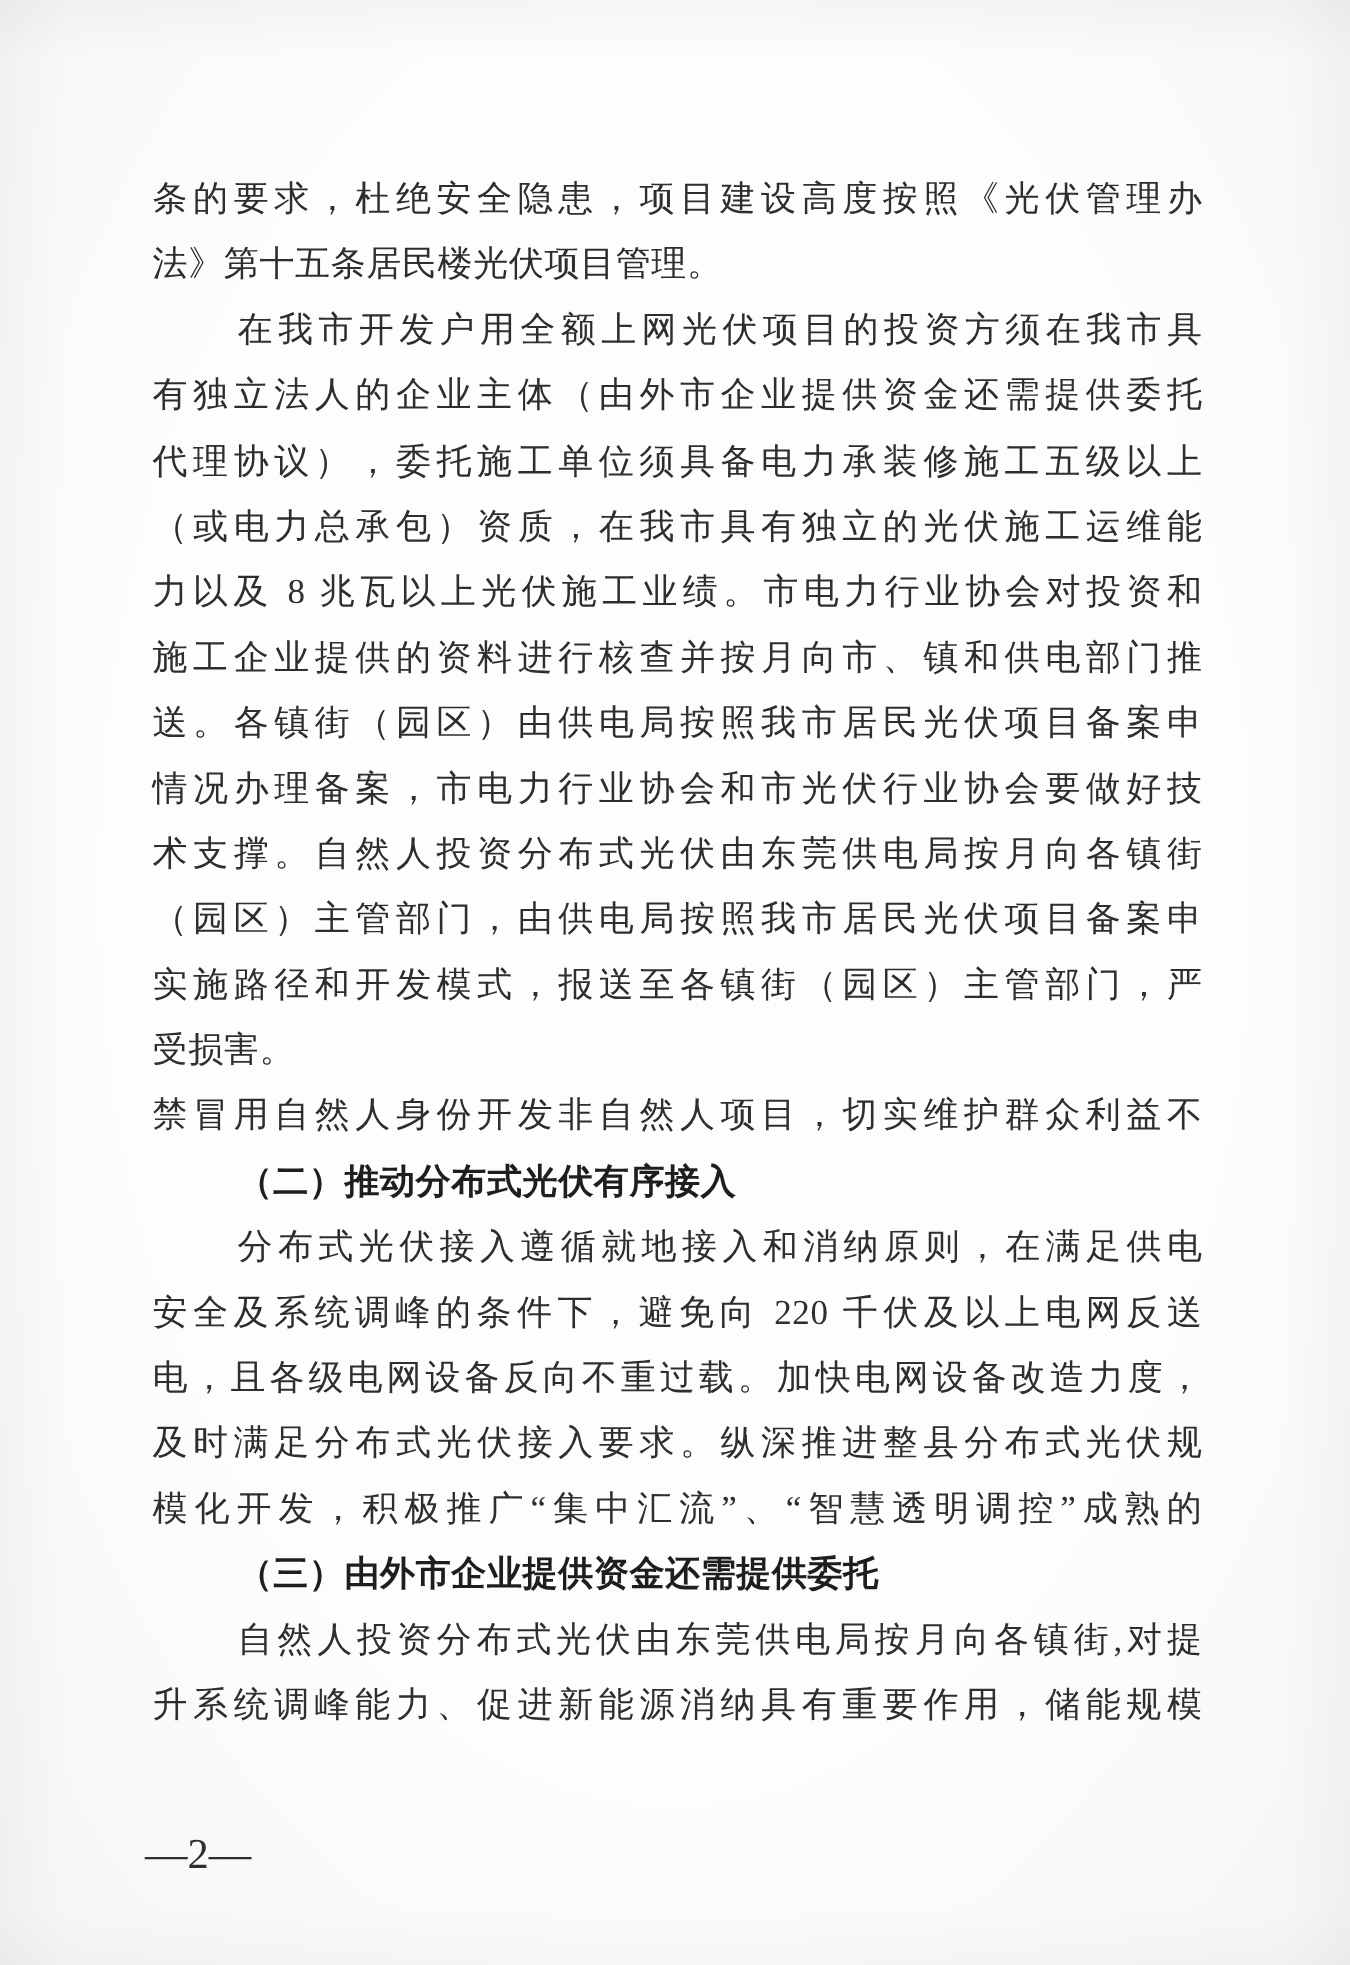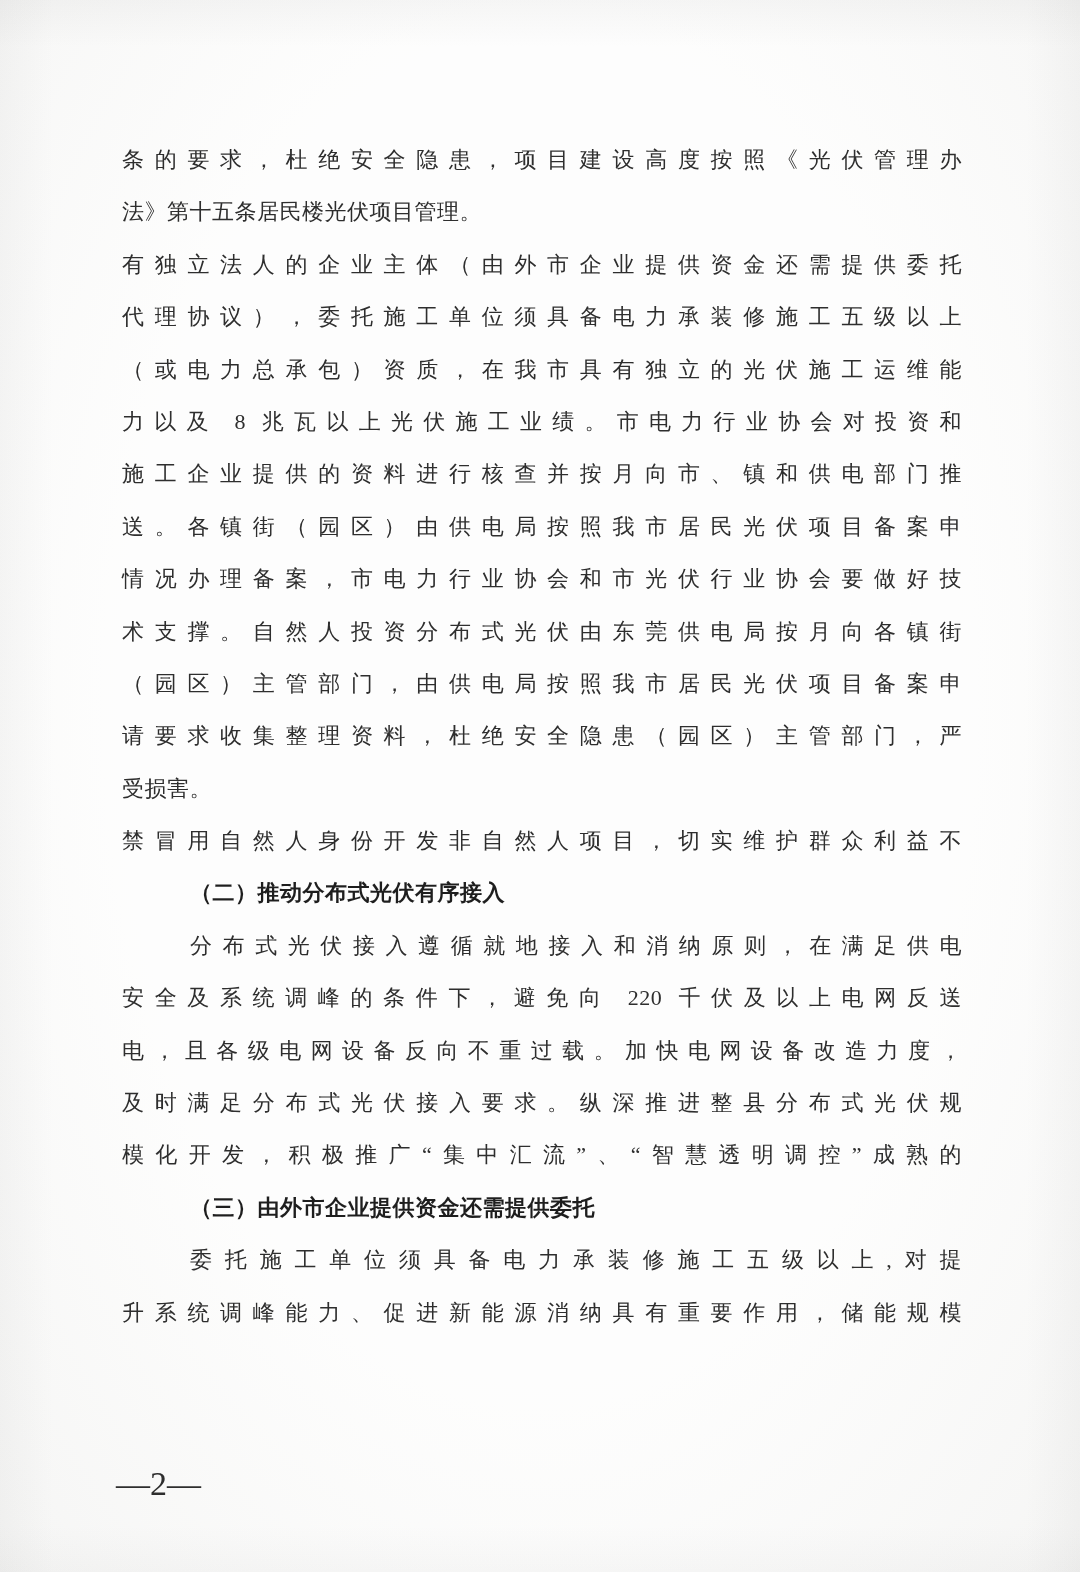--- a/index.html
+++ b/index.html
@@ -27,21 +27,21 @@
   .doc {
     position: absolute;
     left: 122px;
     top: 134px;
     width: 840px;
     color: #2e2e2e;
   }
   .line {
     height: 52.4px;
     line-height: 52.4px;
-    font-size: 22px;
+    font-size: 28px;
     letter-spacing: 0.5px;
     white-space: nowrap;
   }
   .line.fill {
     white-space: normal;
     text-align: justify;
     text-align-last: justify;
     text-justify: inter-character;
   }
   .line.indent {
@@ -62,36 +62,37 @@
   }
 </style>
 </head>
 <body>
 
 <div class="page-shade"></div>
 
 <div class="doc">
   <div class="line fill">条的要求，杜绝安全隐患，项目建设高度按照《光伏管理办</div>
   <div class="line">法》第十五条居民楼光伏项目管理。</div>
+  <div class="line fill indent">在我市开发户用全额上网光伏项目的投资方须在我市具</div>
   <div class="line fill">有独立法人的企业主体（由外市企业提供资金还需提供委托</div>
   <div class="line fill">代理协议），委托施工单位须具备电力承装修施工五级以上</div>
   <div class="line fill">（或电力总承包）资质，在我市具有独立的光伏施工运维能</div>
   <div class="line fill">力以及 8 兆瓦以上光伏施工业绩。市电力行业协会对投资和</div>
   <div class="line fill">施工企业提供的资料进行核查并按月向市、镇和供电部门推</div>
   <div class="line fill">送。各镇街（园区）由供电局按照我市居民光伏项目备案申</div>
   <div class="line fill">情况办理备案，市电力行业协会和市光伏行业协会要做好技</div>
   <div class="line fill">术支撑。自然人投资分布式光伏由东莞供电局按月向各镇街</div>
   <div class="line fill">（园区）主管部门，由供电局按照我市居民光伏项目备案申</div>
-  <div class="line fill">请要求收集整理资料，杜绝安全隐患（园区）主管部门，严</div>
+  <div class="line fill">实施路径和开发模式，报送至各镇街（园区）主管部门，严</div>
   <div class="line">受损害。</div>
   <div class="line fill">禁冒用自然人身份开发非自然人项目，切实维护群众利益不</div>
   <div class="line bold indent">（二）推动分布式光伏有序接入</div>
   <div class="line fill indent">分布式光伏接入遵循就地接入和消纳原则，在满足供电</div>
   <div class="line fill">安全及系统调峰的条件下，避免向 220 千伏及以上电网反送</div>
   <div class="line fill">电，且各级电网设备反向不重过载。加快电网设备改造力度，</div>
   <div class="line fill">及时满足分布式光伏接入要求。纵深推进整县分布式光伏规</div>
   <div class="line fill">模化开发，积极推广“集中汇流”、“智慧透明调控”成熟的</div>
   <div class="line bold indent">（三）由外市企业提供资金还需提供委托</div>
-  <div class="line fill indent">委托施工单位须具备电力承装修施工五级以上,对提</div>
+  <div class="line fill indent">自然人投资分布式光伏由东莞供电局按月向各镇街,对提</div>
   <div class="line fill">升系统调峰能力、促进新能源消纳具有重要作用，储能规模</div>
 </div>
 
 <div class="page-num">—2—</div>
 
 </body></html>

